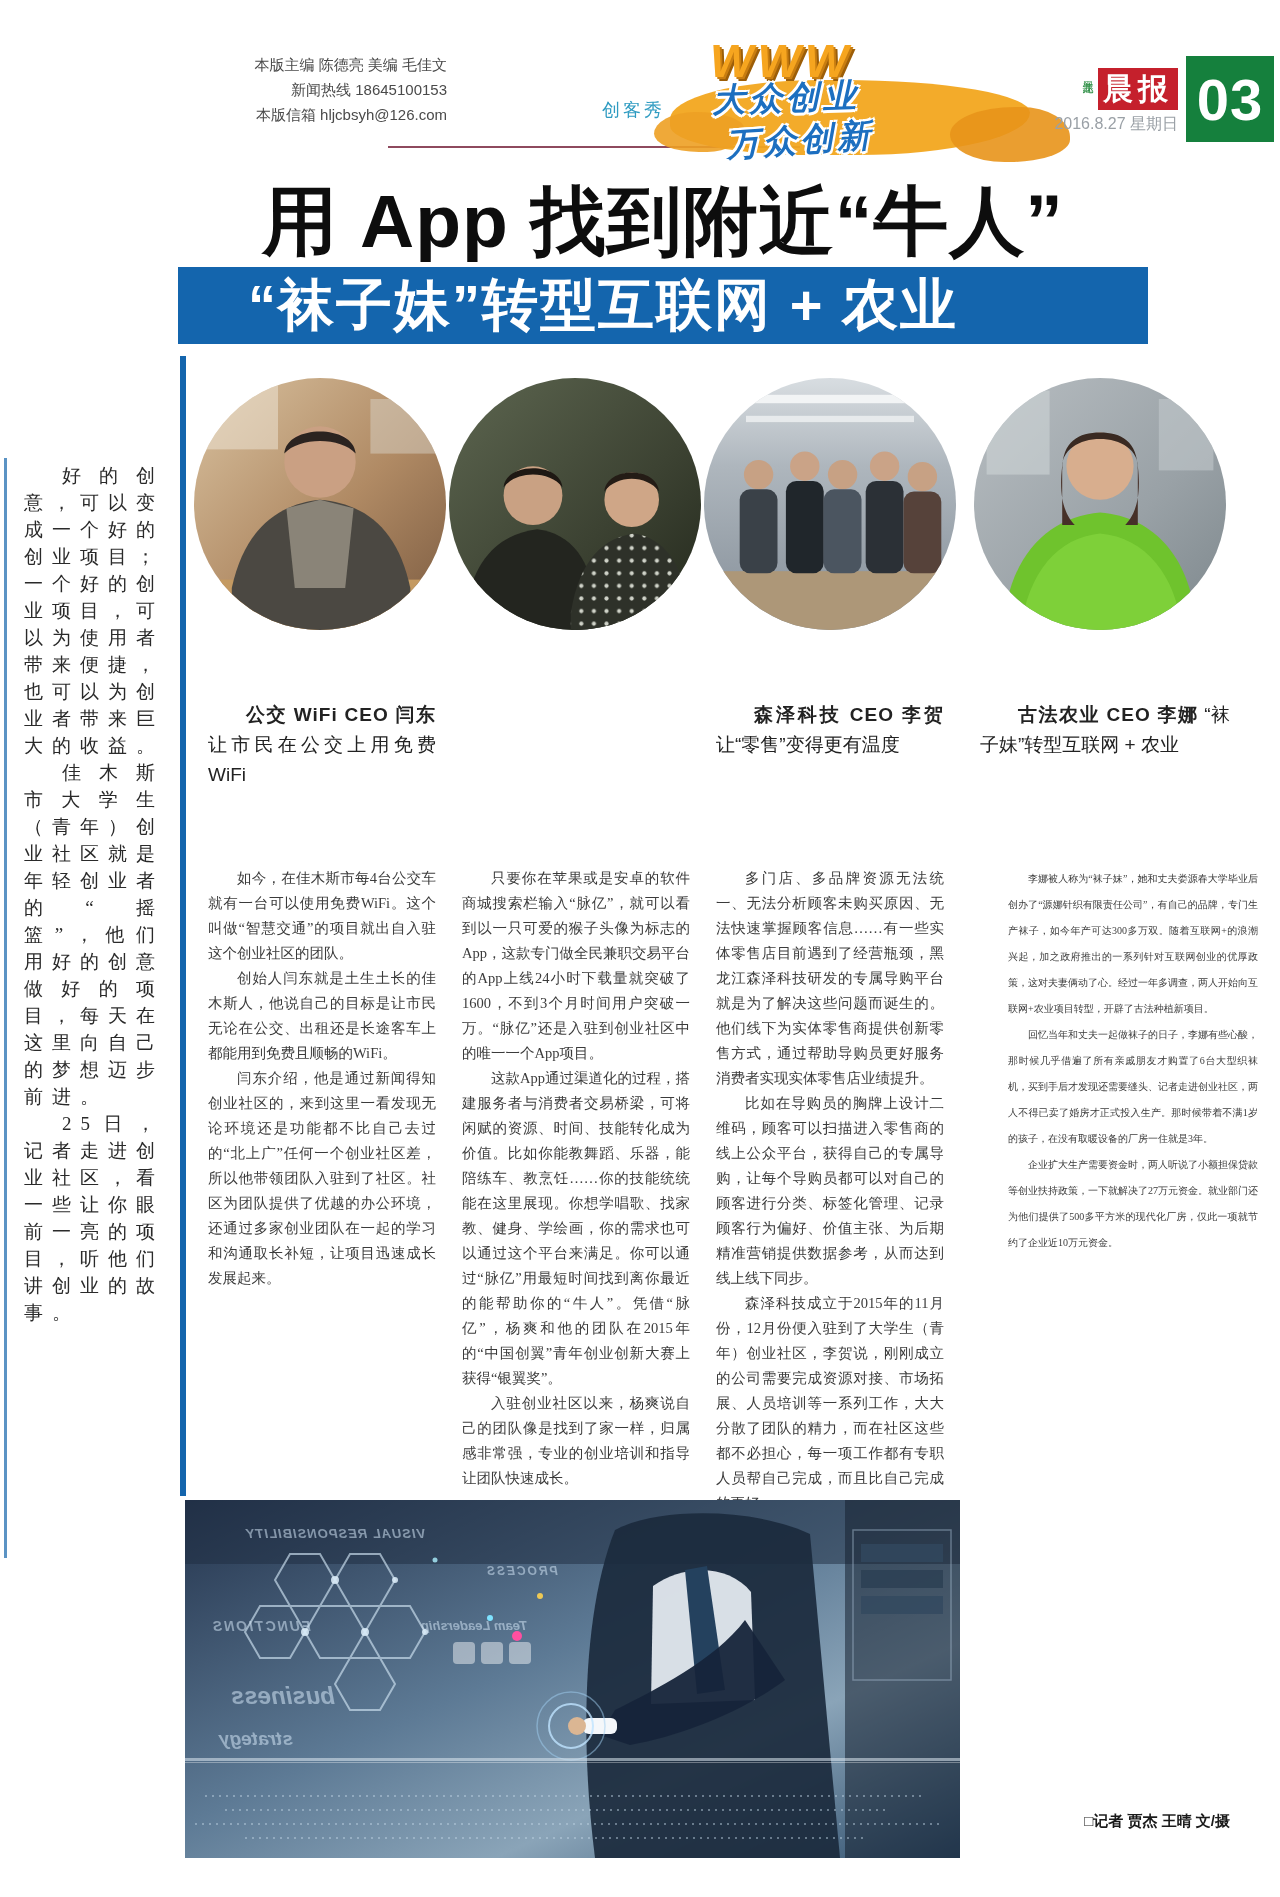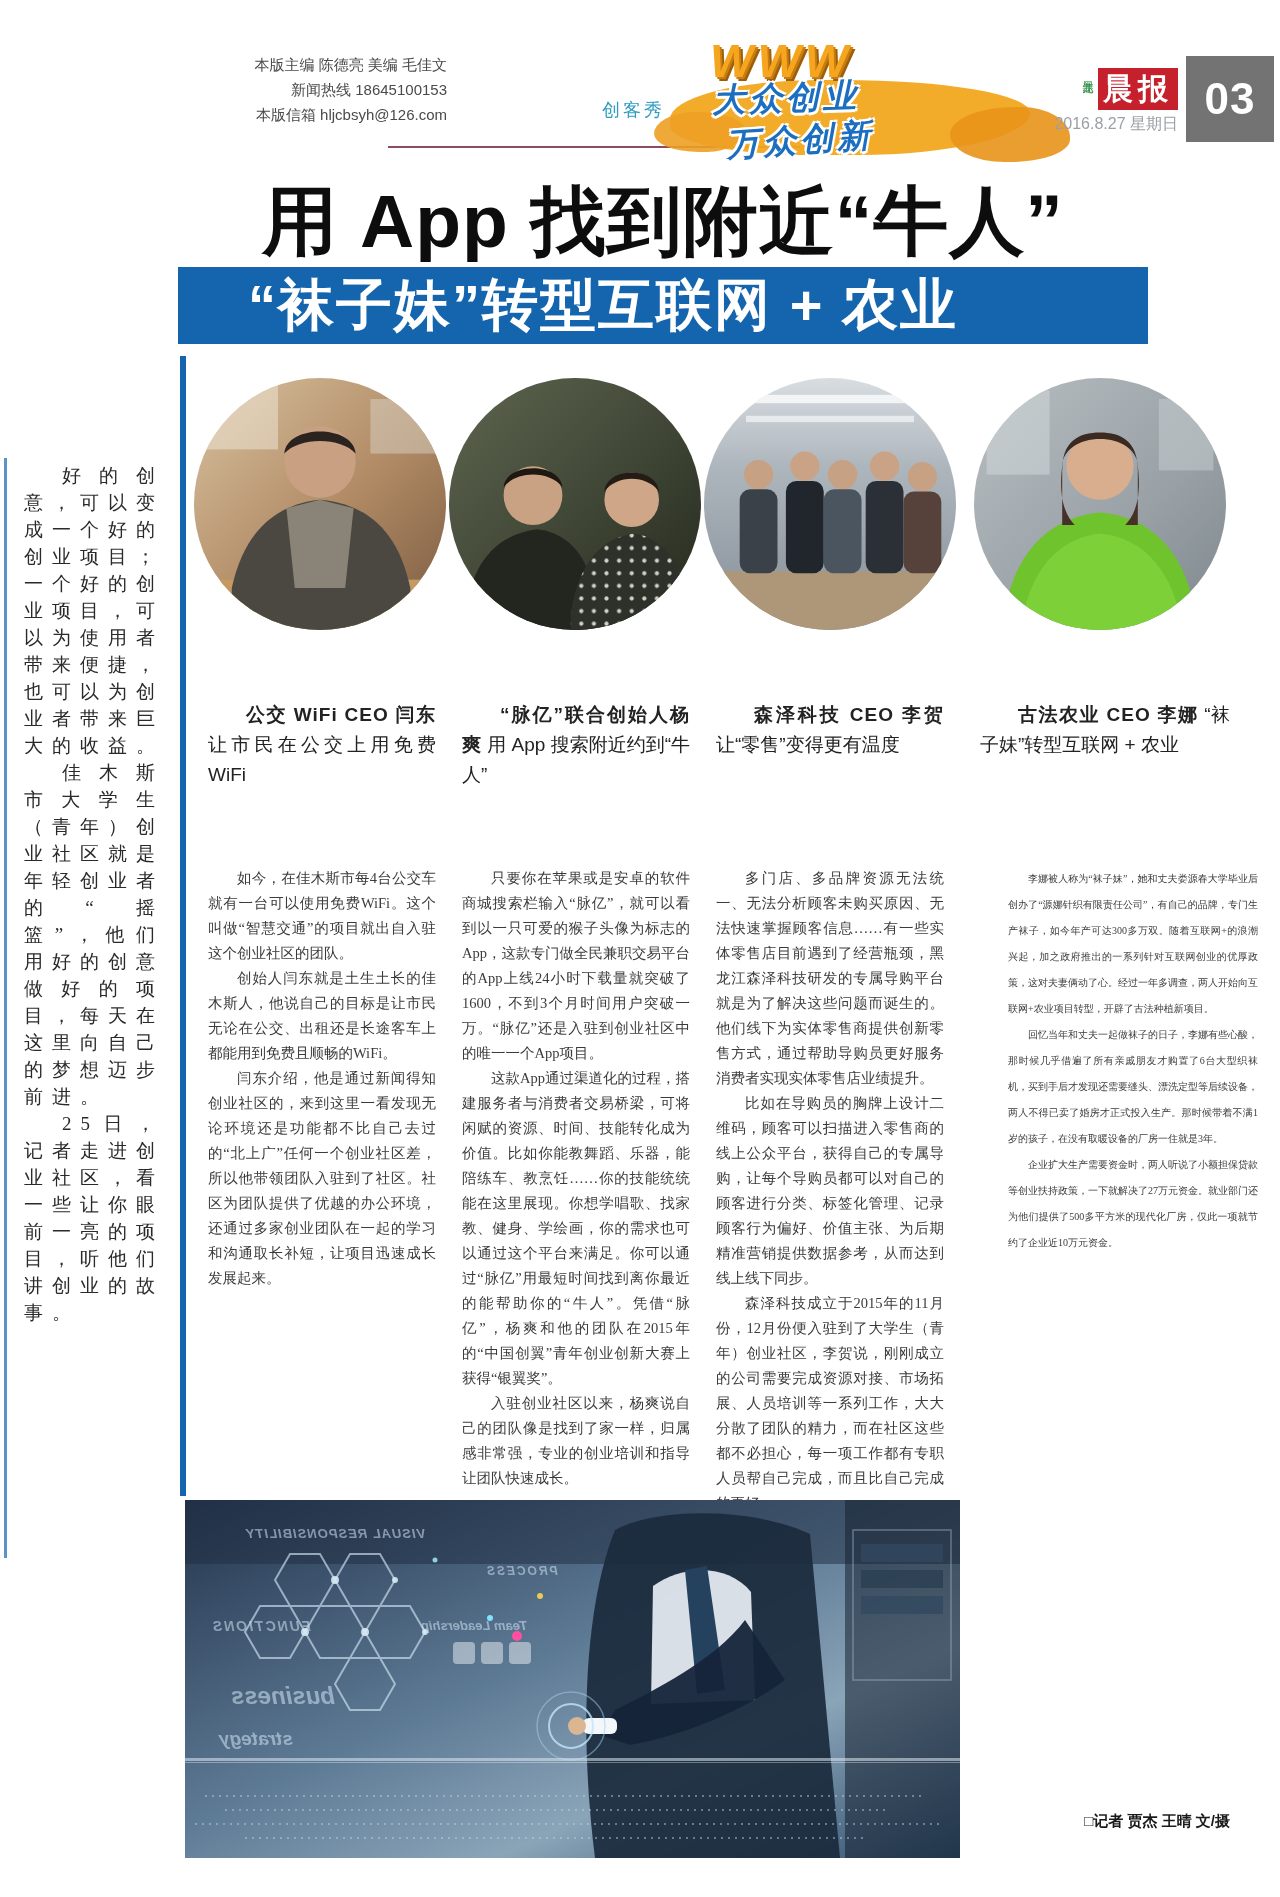--- a/index.html
+++ b/index.html
@@ -29,22 +29,22 @@
   .slogan1{left:712px;top:76px;transform:rotate(-2deg);}
   .slogan2{left:726px;top:118px;transform:rotate(-4deg);}
 
   .brand-region{position:absolute;left:1082px;top:72px;writing-mode:vertical-rl;font-size:11px;
        color:#2f8f46;letter-spacing:1px;line-height:12px;}
   .brand-box{position:absolute;left:1098px;top:68px;width:80px;height:42px;background:#c5202c;
        color:#fff;font-size:30px;font-weight:bold;letter-spacing:5px;display:flex;
        align-items:center;justify-content:center;}
   .date-line{position:absolute;left:1030px;top:114px;width:148px;text-align:right;
        font-size:16px;color:#9aa0a6;}
-  .pageno{position:absolute;left:1186px;top:56px;width:88px;height:86px;background:#737373;
-       color:#fff;font-size:44px;font-weight:900;display:flex;align-items:center;justify-content:center;
+  .pageno{position:absolute;left:1186px;top:56px;width:88px;height:86px;background:#15803d;
+       color:#fff;font-size:58px;font-weight:900;display:flex;align-items:center;justify-content:center;
        letter-spacing:1px;}
 
   
   .headline{position:absolute;left:178px;top:172px;width:970px;margin:0;text-align:center;
        font-size:75px;font-weight:900;color:#0d0d0d;letter-spacing:1px;white-space:nowrap;}
   .subbar{position:absolute;left:178px;top:267px;width:970px;height:77px;background:#1465ad;
        display:flex;align-items:center;justify-content:center;}
   .subbar span{color:#fff;font-size:56px;font-weight:900;letter-spacing:2px;padding-right:120px;
        white-space:nowrap;}
 
@@ -219,24 +219,20 @@
       <circle cx="60" cy="42" r="16" fill="#d8ae8e"></circle>
       <path d="M42,44 C40,24 80,24 78,44 C78,30 70,26 60,26 C50,26 42,30 42,44 Z" fill="#3a2a22"></path>
       <path d="M42,42 C40,58 44,66 48,70 L42,70 Z M78,42 C80,58 76,66 72,70 L78,70 Z" fill="#463028"></path>
     </svg>
   </div>
 
   <div class="cap cap1">
     <p><b>公交 WiFi CEO 闫东</b>
        <span>让市民在公交上用免费 WiFi</span></p>
   </div>
-  <div class="cap cap2">
-    <p><b>“脉亿”联合创始人杨爽</b>
-       <span>用 App 搜索附近约到“牛人”</span></p>
-  </div>
   <div class="cap cap3">
     <p><b>森泽科技 CEO 李贺</b>
        <span>让“零售”变得更有温度</span></p>
   </div>
   <div class="cap cap4">
     <p><b>古法农业 CEO 李娜</b>
        <span>“袜子妹”转型互联网 + 农业</span></p>
   </div>
 
   <div class="col col1">
@@ -249,21 +245,21 @@
     <p>这款App通过渠道化的过程，搭建服务者与消费者交易桥梁，可将闲赋的资源、时间、技能转化成为价值。比如你能教舞蹈、乐器，能陪练车、教烹饪……你的技能统统能在这里展现。你想学唱歌、找家教、健身、学绘画，你的需求也可以通过这个平台来满足。你可以通过“脉亿”用最短时间找到离你最近的能帮助你的“牛人”。凭借“脉亿”，杨爽和他的团队在2015年的“中国创翼”青年创业创新大赛上获得“银翼奖”。</p>
     <p>入驻创业社区以来，杨爽说自己的团队像是找到了家一样，归属感非常强，专业的创业培训和指导让团队快速成长。</p>
   </div>
   <div class="col col3">
     <p>多门店、多品牌资源无法统一、无法分析顾客未购买原因、无法快速掌握顾客信息……有一些实体零售店目前遇到了经营瓶颈，黑龙江森泽科技研发的专属导购平台就是为了解决这些问题而诞生的。他们线下为实体零售商提供创新零售方式，通过帮助导购员更好服务消费者实现实体零售店业绩提升。</p>
     <p>比如在导购员的胸牌上设计二维码，顾客可以扫描进入零售商的线上公众平台，获得自己的专属导购，让每个导购员都可以对自己的顾客进行分类、标签化管理、记录顾客行为偏好、价值主张、为后期精准营销提供数据参考，从而达到线上线下同步。</p>
     <p>森泽科技成立于2015年的11月份，12月份便入驻到了大学生（青年）创业社区，李贺说，刚刚成立的公司需要完成资源对接、市场拓展、人员培训等一系列工作，大大分散了团队的精力，而在社区这些都不必担心，每一项工作都有专职人员帮自己完成，而且比自己完成的更好。</p>
   </div>
   <div class="col col4">
     <p>李娜被人称为“袜子妹”，她和丈夫娄源春大学毕业后创办了“源娜针织有限责任公司”，有自己的品牌，专门生产袜子，如今年产可达300多万双。随着互联网+的浪潮兴起，加之政府推出的一系列针对互联网创业的优厚政策，这对夫妻俩动了心。经过一年多调查，两人开始向互联网+农业项目转型，开辟了古法种植新项目。</p>
-    <p>回忆当年和丈夫一起做袜子的日子，李娜有些心酸，那时候几乎借遍了所有亲戚朋友才购置了6台大型织袜机，买到手后才发现还需要缝头、漂洗定型等后续设备，两人不得已卖了婚房才正式投入生产。那时候带着不满1岁的孩子，在没有取暖设备的厂房一住就是3年。</p>
+    <p>回忆当年和丈夫一起做袜子的日子，李娜有些心酸，那时候几乎借遍了所有亲戚朋友才购置了6台大型织袜机，买到手后才发现还需要缝头、记者走进创业社区，两人不得已卖了婚房才正式投入生产。那时候带着不满1岁的孩子，在没有取暖设备的厂房一住就是3年。</p>
     <p>企业扩大生产需要资金时，两人听说了小额担保贷款等创业扶持政策，一下就解决了27万元资金。就业部门还为他们提供了500多平方米的现代化厂房，仅此一项就节约了企业近10万元资金。</p>
   </div>
 
   <div class="credit">□记者 贾杰 王晴 文/摄</div>
 
   <div class="bphoto">
     <svg viewBox="0 0 775 358" preserveAspectRatio="none">
       <defs>
         <linearGradient id="bg1" x1="0" y1="0" x2="1" y2="1">
           <stop offset="0" stop-color="#24344d"></stop>

